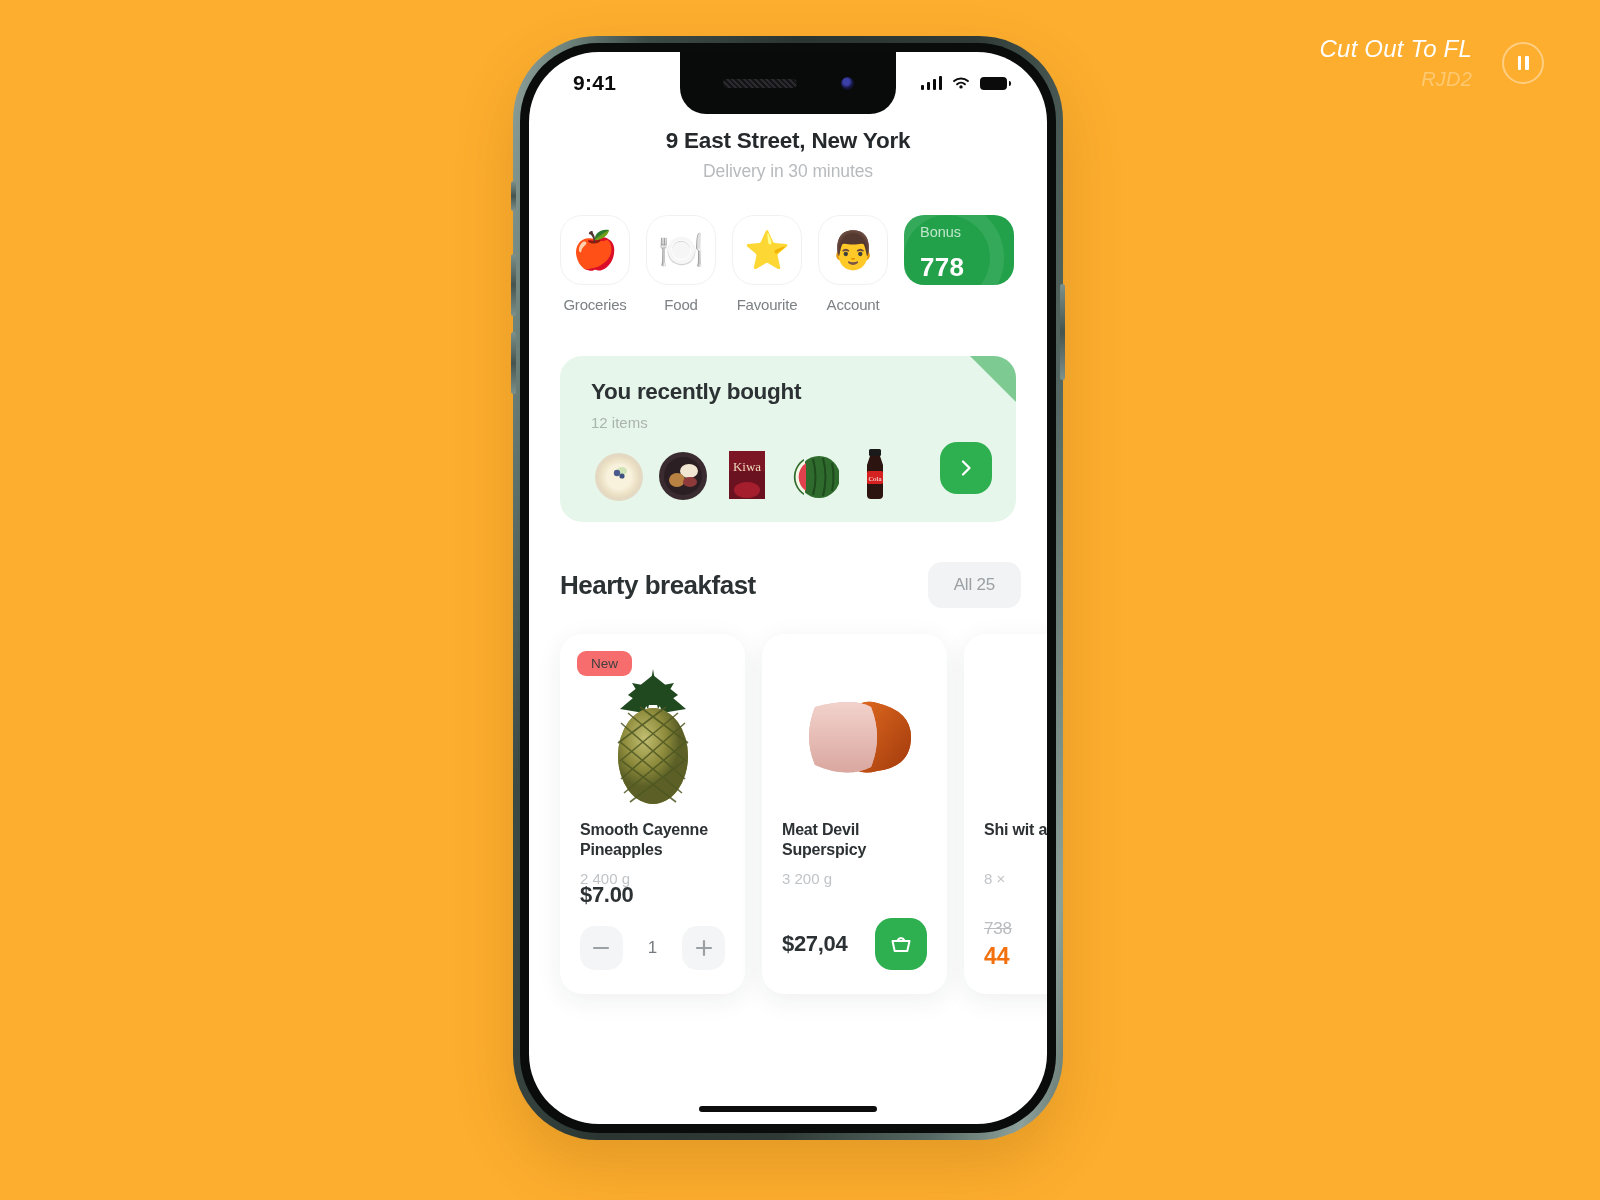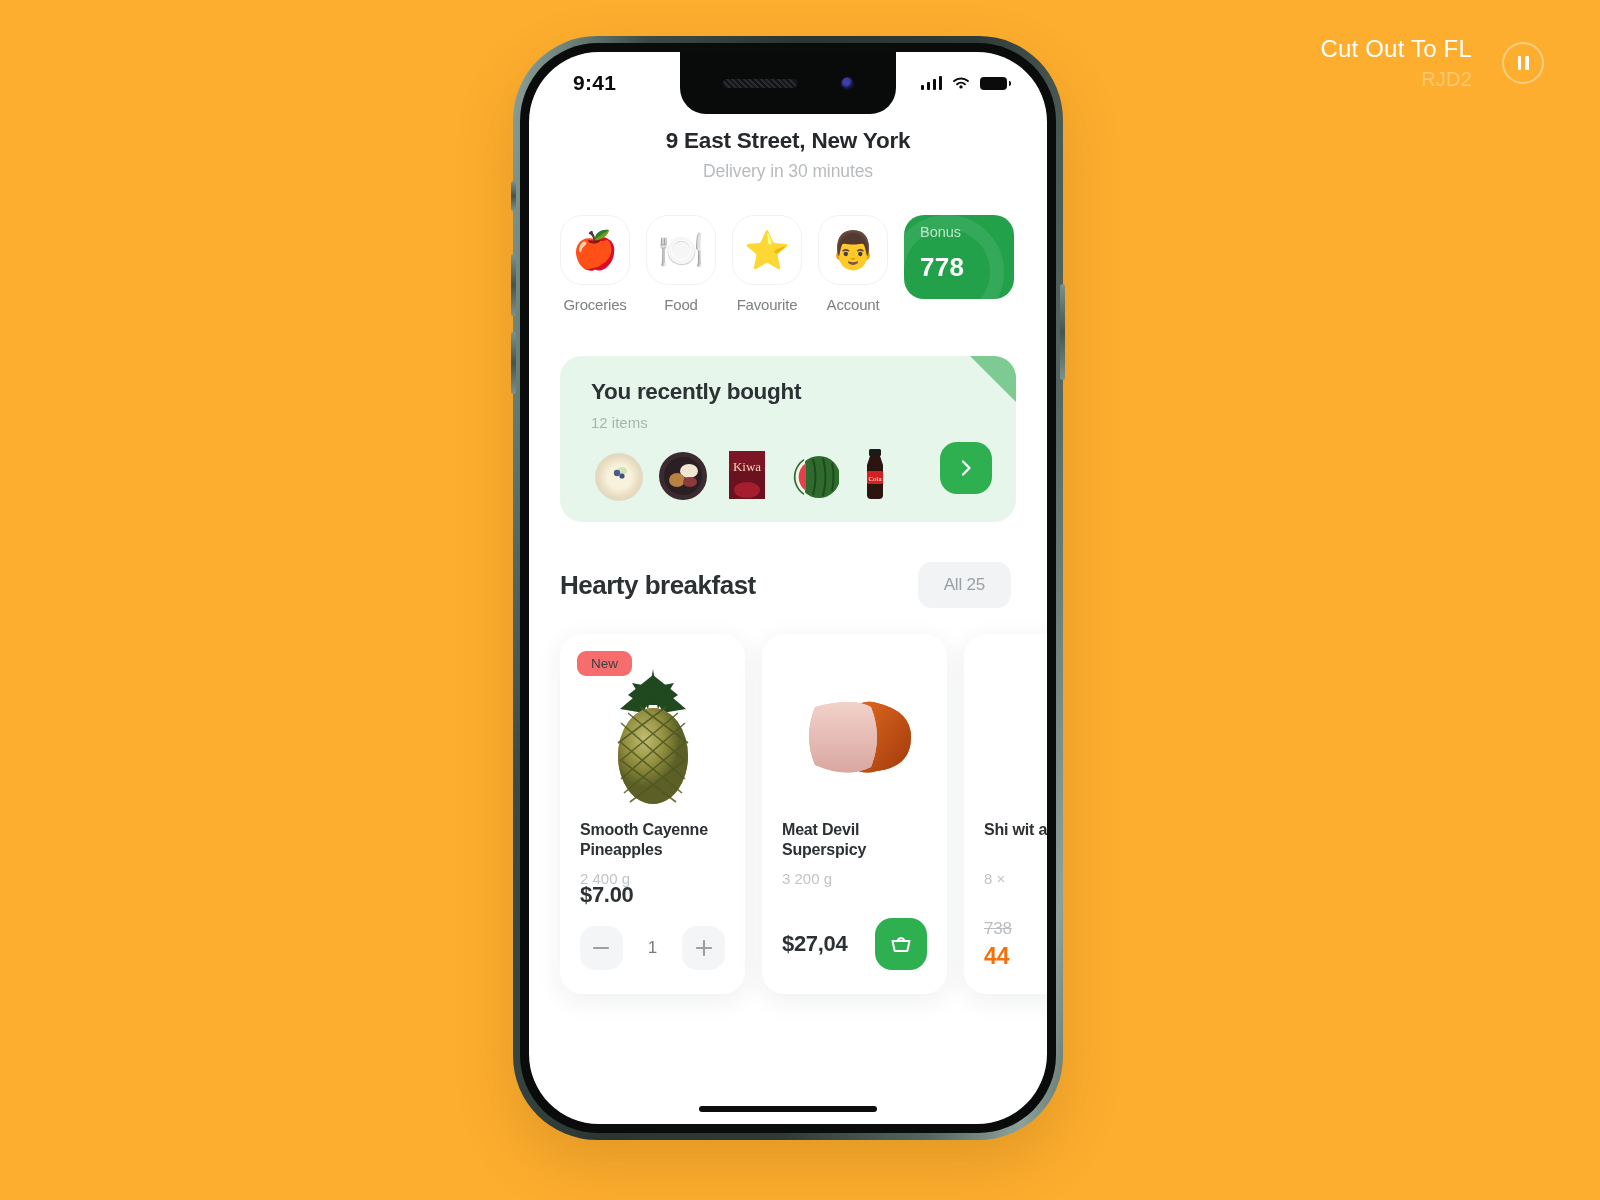--- a/index.html
+++ b/index.html
@@ -6,21 +6,21 @@
   html,body { width:1600px; height:1200px; overflow:hidden; }
   body {
     background:#FDAE2E;
     font-family:"Liberation Sans", sans-serif;
     position:relative;
   }
 
   
   #now-playing {
     position:absolute; top:34px; right:56px;
-    display:flex; align-items:center; gap:30px;
+    display:flex; align-items:center; gap:30px;font-style:italic;
   }
   #np-text { text-align:right; line-height:1.28; }
   #np-title {
     font-size:24px; color:#FFFFFF; letter-spacing:.2px; font-weight:400;
   }
   #np-artist {
     font-size:20px; color:#FFC971; letter-spacing:.2px; font-weight:400;
     margin-top:2px;
   }
   #np-pause {
@@ -108,21 +108,21 @@
   .cat { width:70px; flex:0 0 auto; text-align:center; }
   .cat-tile {
     width:70px; height:70px; border-radius:22px;
     background:#FFFFFF; border:1.4px solid #F0F1F2;
     display:flex; align-items:center; justify-content:center;
     font-size:37px; line-height:1;
   }
   .cat-label { margin-top:11px; font-size:15px; color:#7C8184; letter-spacing:-.2px; }
 
   #bonus-card {
-    flex:0 0 auto; width:110px; height:84px; border-radius:20px;
+    flex:0 0 auto; width:110px; height:70px; border-radius:20px;
     background:#22A14A; position:relative; overflow:hidden;
     padding:9px 0 0 16px; color:#fff;
   }
   #bonus-card:before {
     content:""; position:absolute; left:-14px; bottom:-30px;
     width:86px; height:86px; border-radius:50%;
     border:14px solid rgba(255,255,255,.09);
   }
   #bonus-label { font-size:14.5px; color:#BFE7CC; position:relative; }
   #bonus-value { font-size:26px; font-weight:bold; margin-top:12px; position:relative; letter-spacing:.3px; }
@@ -169,21 +169,21 @@
   #recent-next {
     position:absolute; right:24px; bottom:28px;
     width:52px; height:52px; border-radius:17px;
     background:#2EAF50;
     display:flex; align-items:center; justify-content:center;
   }
 
   
   #section-row {
     display:flex; align-items:center; justify-content:space-between;
-    padding:40px 36px 0 31px;
+    padding:40px 26px 0 31px;
   }
   #section-title { font-size:26px; font-weight:bold; color:#2C3134; letter-spacing:-.5px; }
   #section-all {
     background:#F2F3F4; border-radius:14px; padding:13px 26px;
     font-size:17px; color:#9BA0A4; letter-spacing:-.2px;
   }
 
   
   #products {
     display:flex; gap:17px; padding:26px 0 0 31px; margin-right:-40px;

